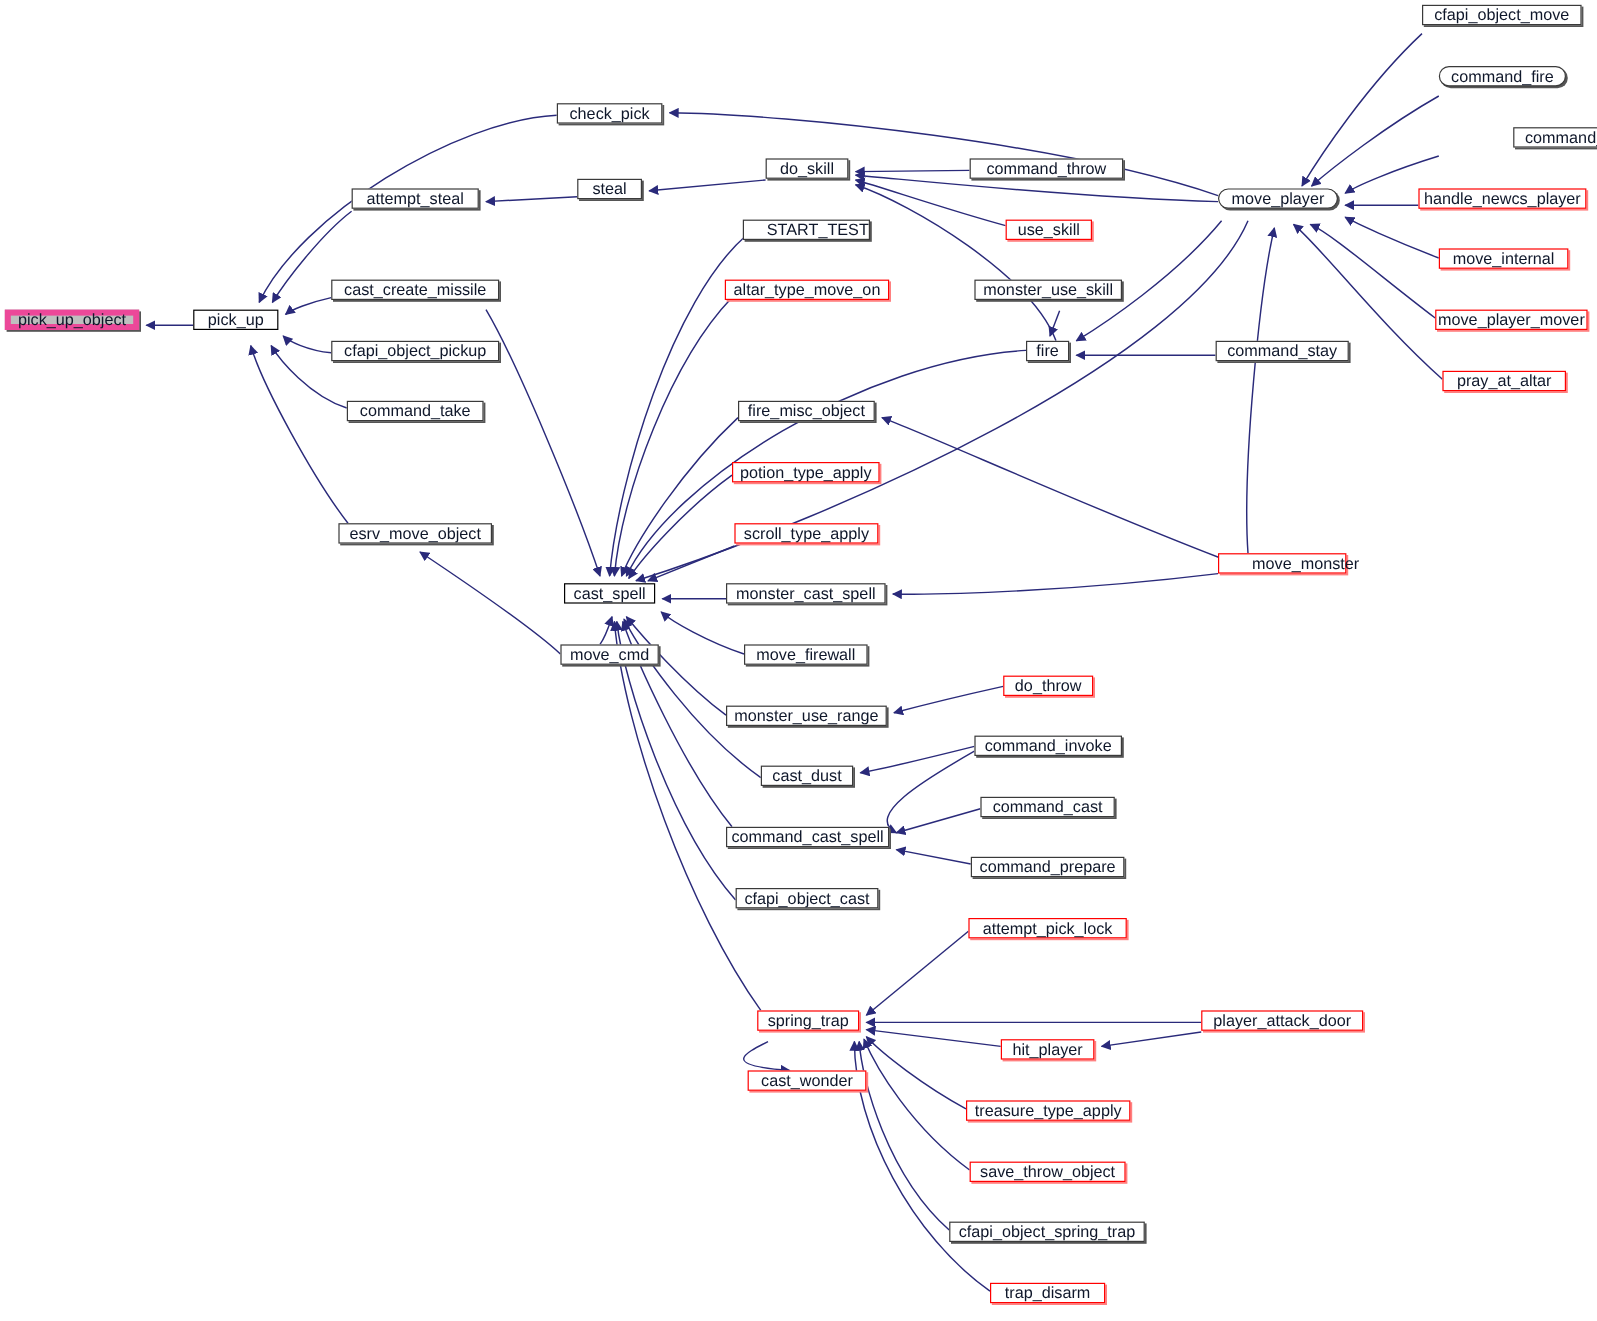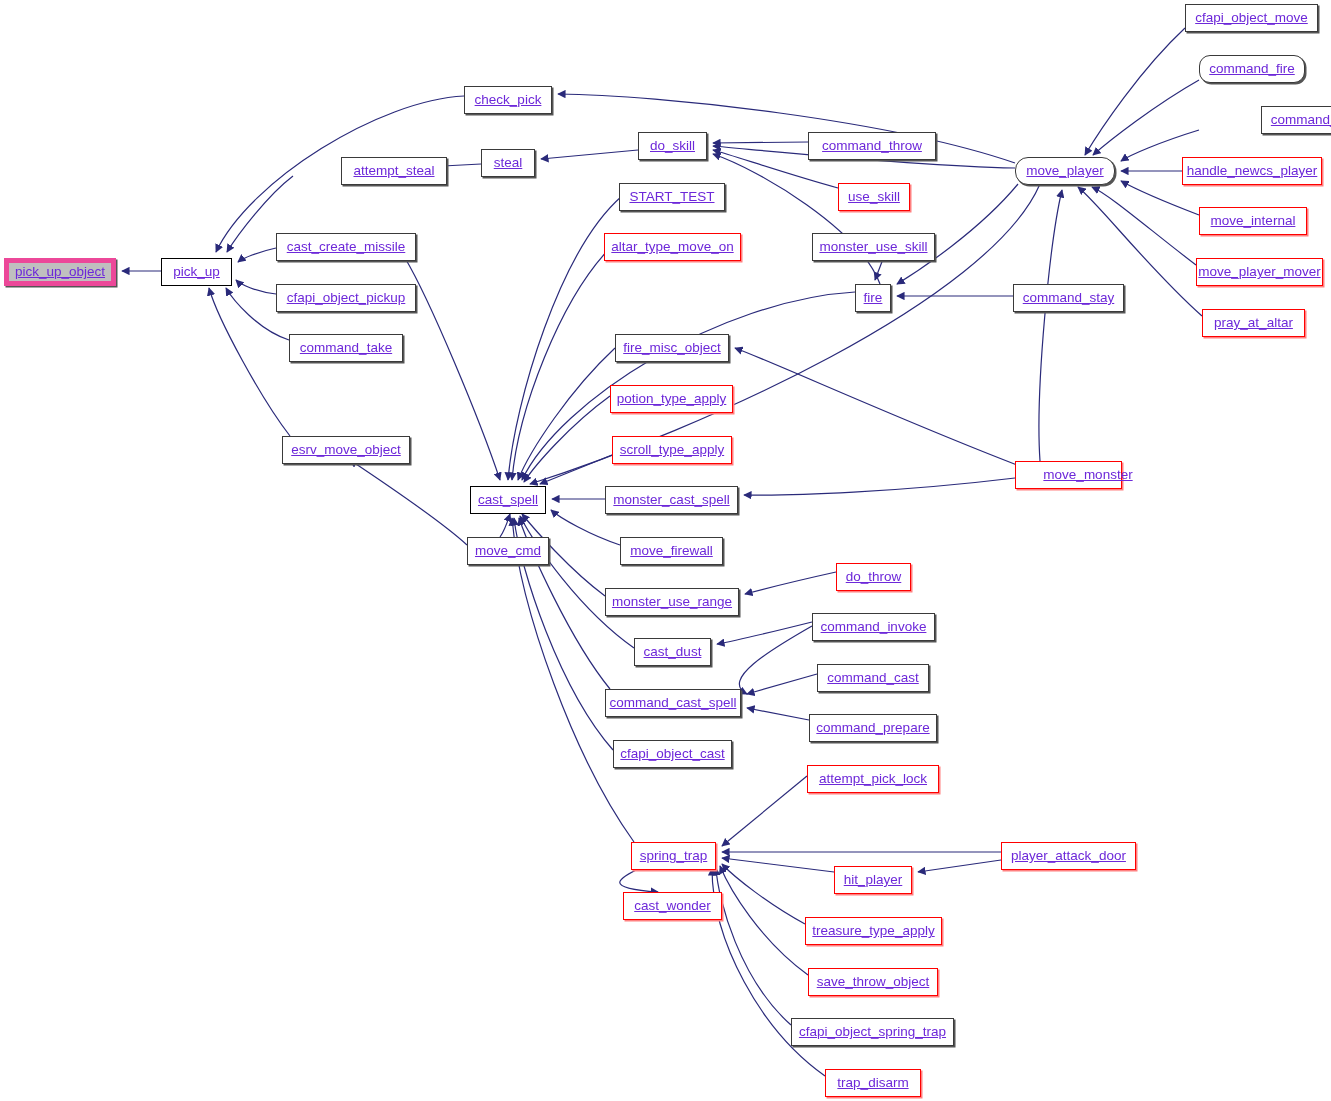--- a/index.html
+++ b/index.html
@@ -23,29 +23,28 @@
     width: 1331px;
     height: 1101px;
     pointer-events: none;
   }
   .node {
     position: absolute;
     box-sizing: border-box;
     display: flex;
     align-items: center;
     justify-content: center;
-    height: 28px;
+    height: 17px;
     font-size: 13.5px;
     line-height: 1;
-    color: #6d28d9;
+    color: #0f172a;
     background: #ffffff;
     border: 1px solid #000000;
     white-space: nowrap;
     letter-spacing: 0px;
-    text-decoration: underline;
   }
   .node.black {
     border: 1px solid #3a3a3a;
     box-shadow: 1.5px 1.5px 0 0 #555555;
   }
   .node.red {
     border: 1px solid #ff0000;
     box-shadow: 1.5px 1.5px 0 0 #ff8080;
   }
   .node.root {
@@ -132,36 +131,36 @@
   <div id="node-layer">
       <div class="node root" style="left: 4px; top: 258px; width: 112px;">
         <span>pick_up_object</span>
       </div>
       <div class="node plain" style="left: 161px; top: 258px; width: 71px;">
         <span>pick_up</span>
       </div>
       <div class="node black" style="left: 464px; top: 86px; width: 88px;">
         <span>check_pick</span>
       </div>
-      <div class="node black" style="left: 293px; top: 157px; width: 106px; margin-left: 48px;">
+      <div class="node black" style="left: 293px; top: 157px; width: 106px;">
         <span>attempt_steal</span>
       </div>
       <div class="node black" style="left: 481px; top: 149px; width: 54px;">
         <span>steal</span>
       </div>
       <div class="node black" style="left: 638px; top: 132px; width: 69px;">
         <span>do_skill</span>
       </div>
       <div class="node black" style="left: 808px; top: 132px; width: 128px;">
         <span>command_throw</span>
       </div>
       <div class="node red" style="left: 838px; top: 183px; width: 72px; text-align: center;">
         <span>use_skill</span>
       </div>
-      <div class="node black" style="left: 619px; top: 183px; width: 106px;">
+      <div class="node black" style="left: 619px; top: 183px; width: 106px; justify-content: flex-end;">
         <span>START_TEST</span>
       </div>
       <div class="node red" style="left: 604px; top: 233px; width: 137px;">
         <span>altar_type_move_on</span>
       </div>
       <div class="node black" style="left: 812px; top: 233px; width: 123px;">
         <span>monster_use_skill</span>
       </div>
       <div class="node black" style="left: 276px; top: 233px; width: 140px;">
         <span>cast_create_missile</span>

